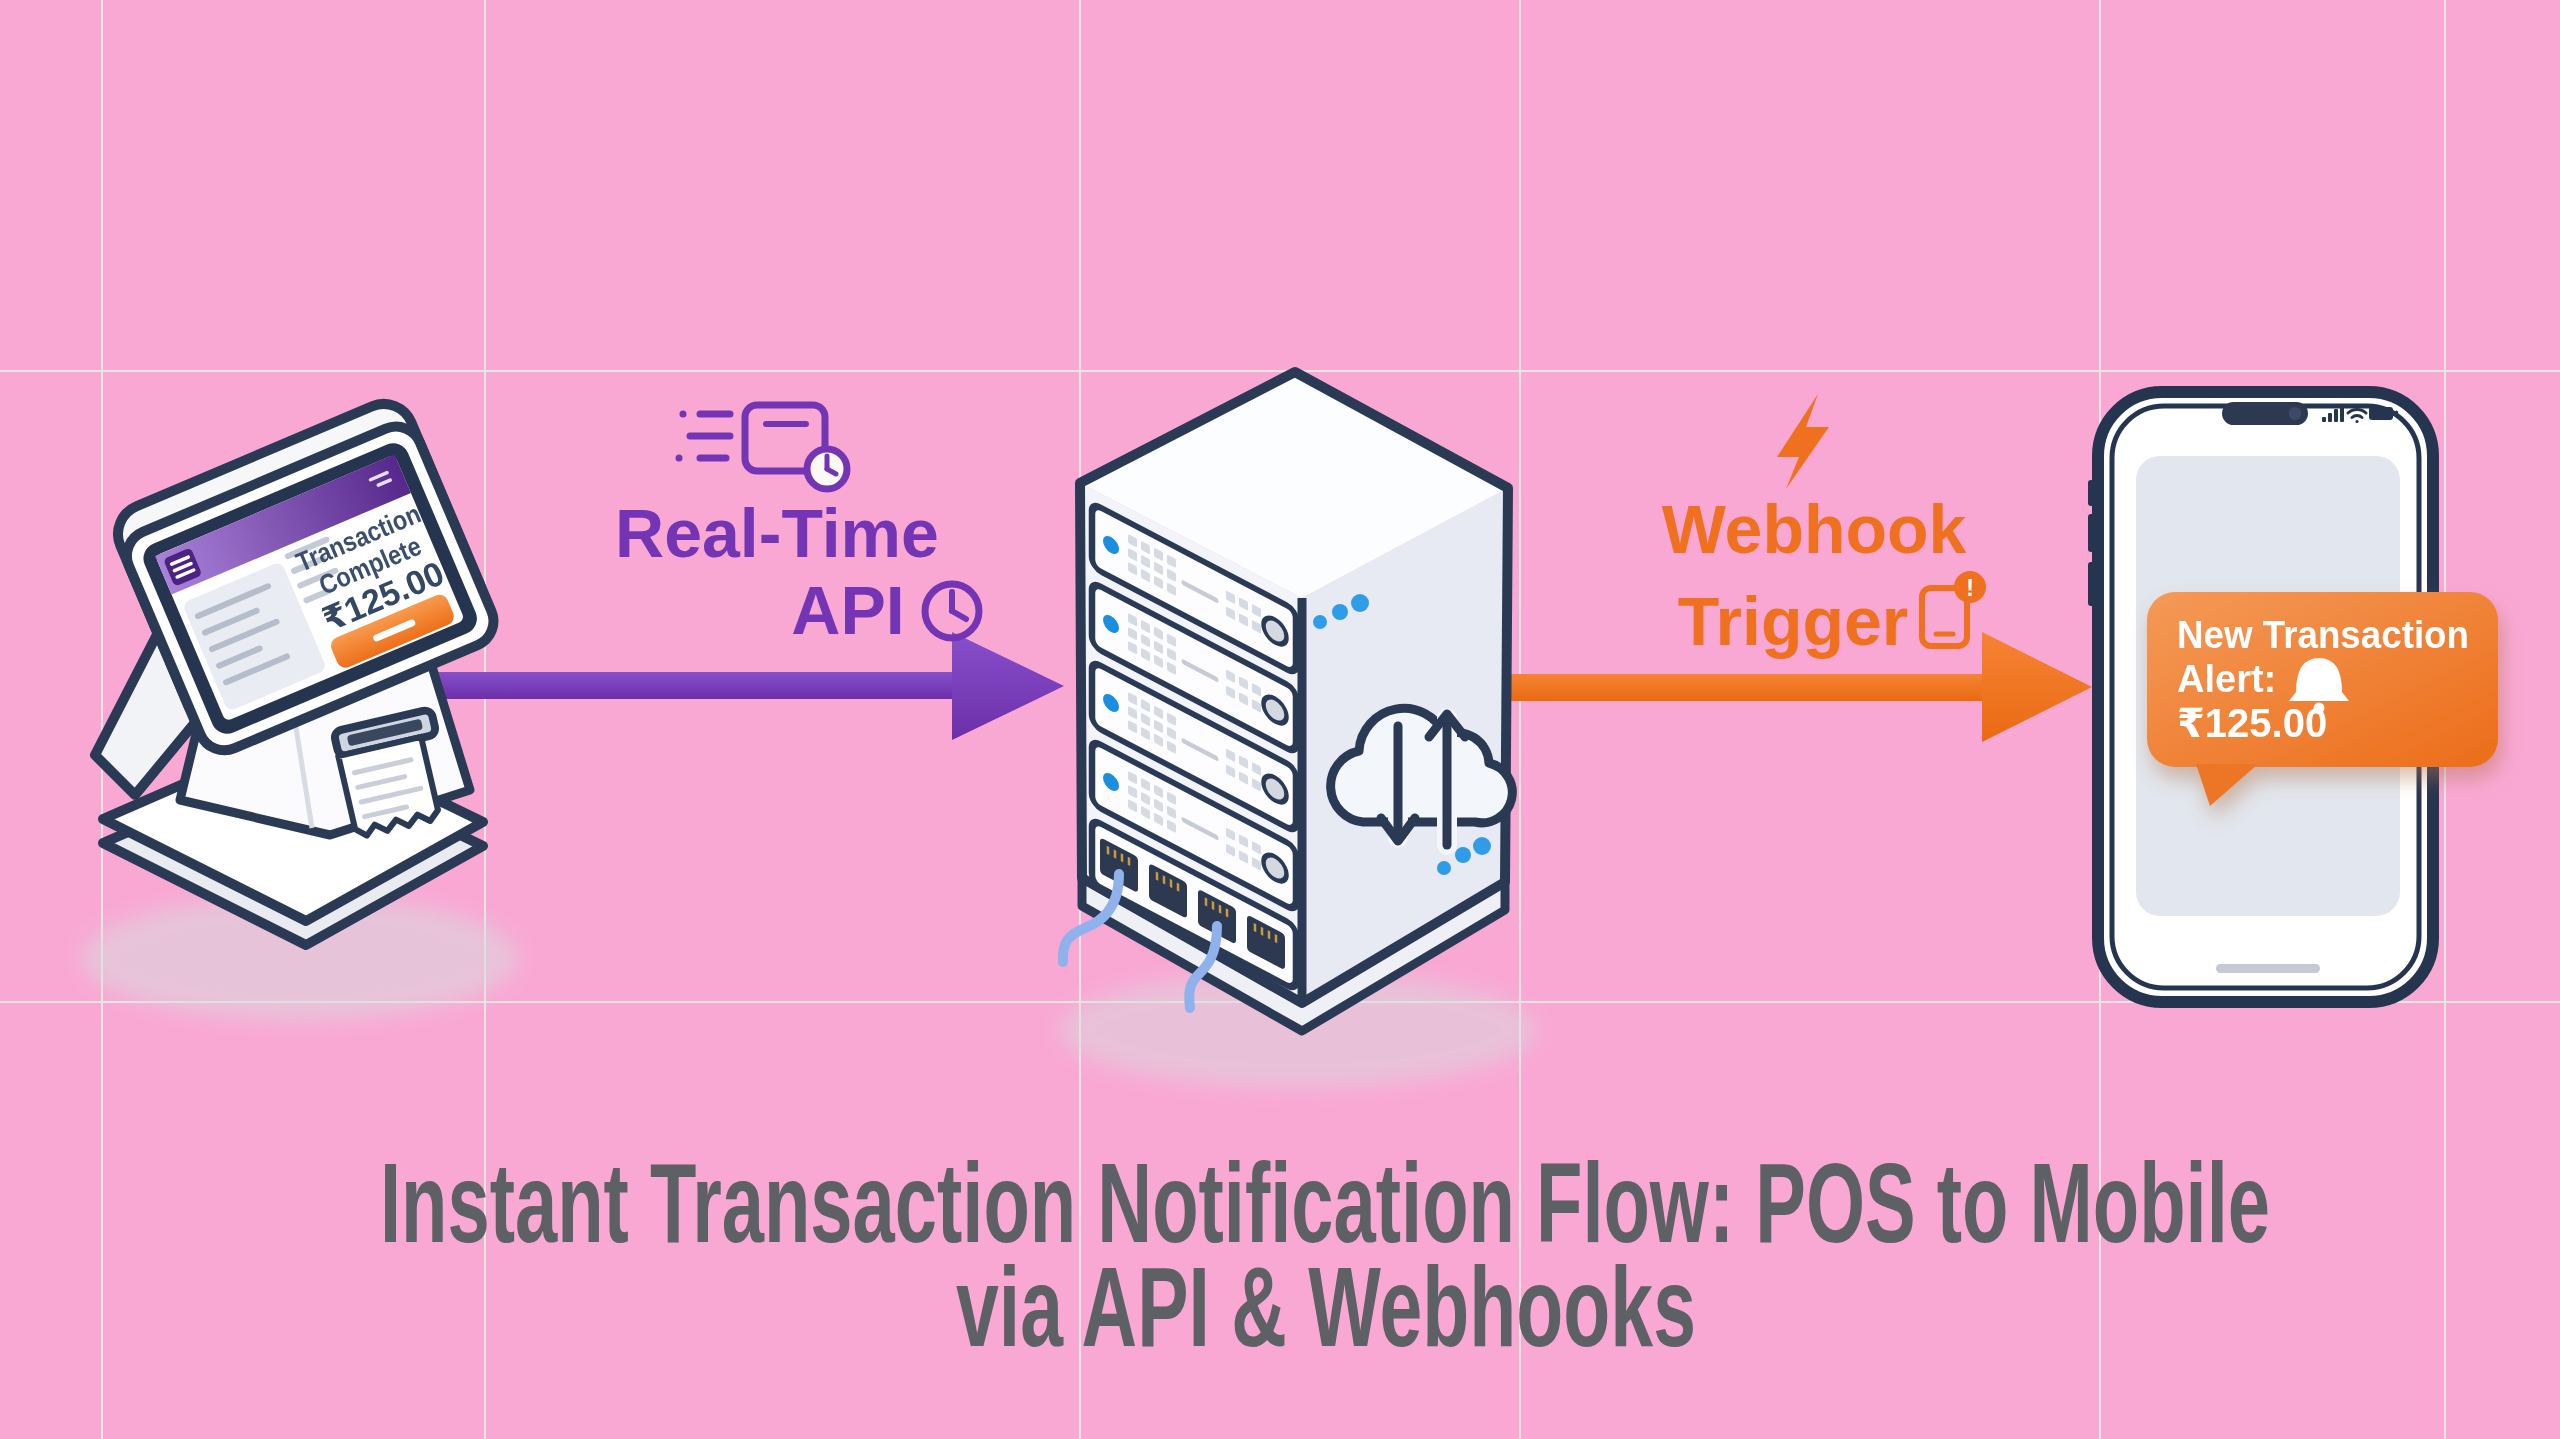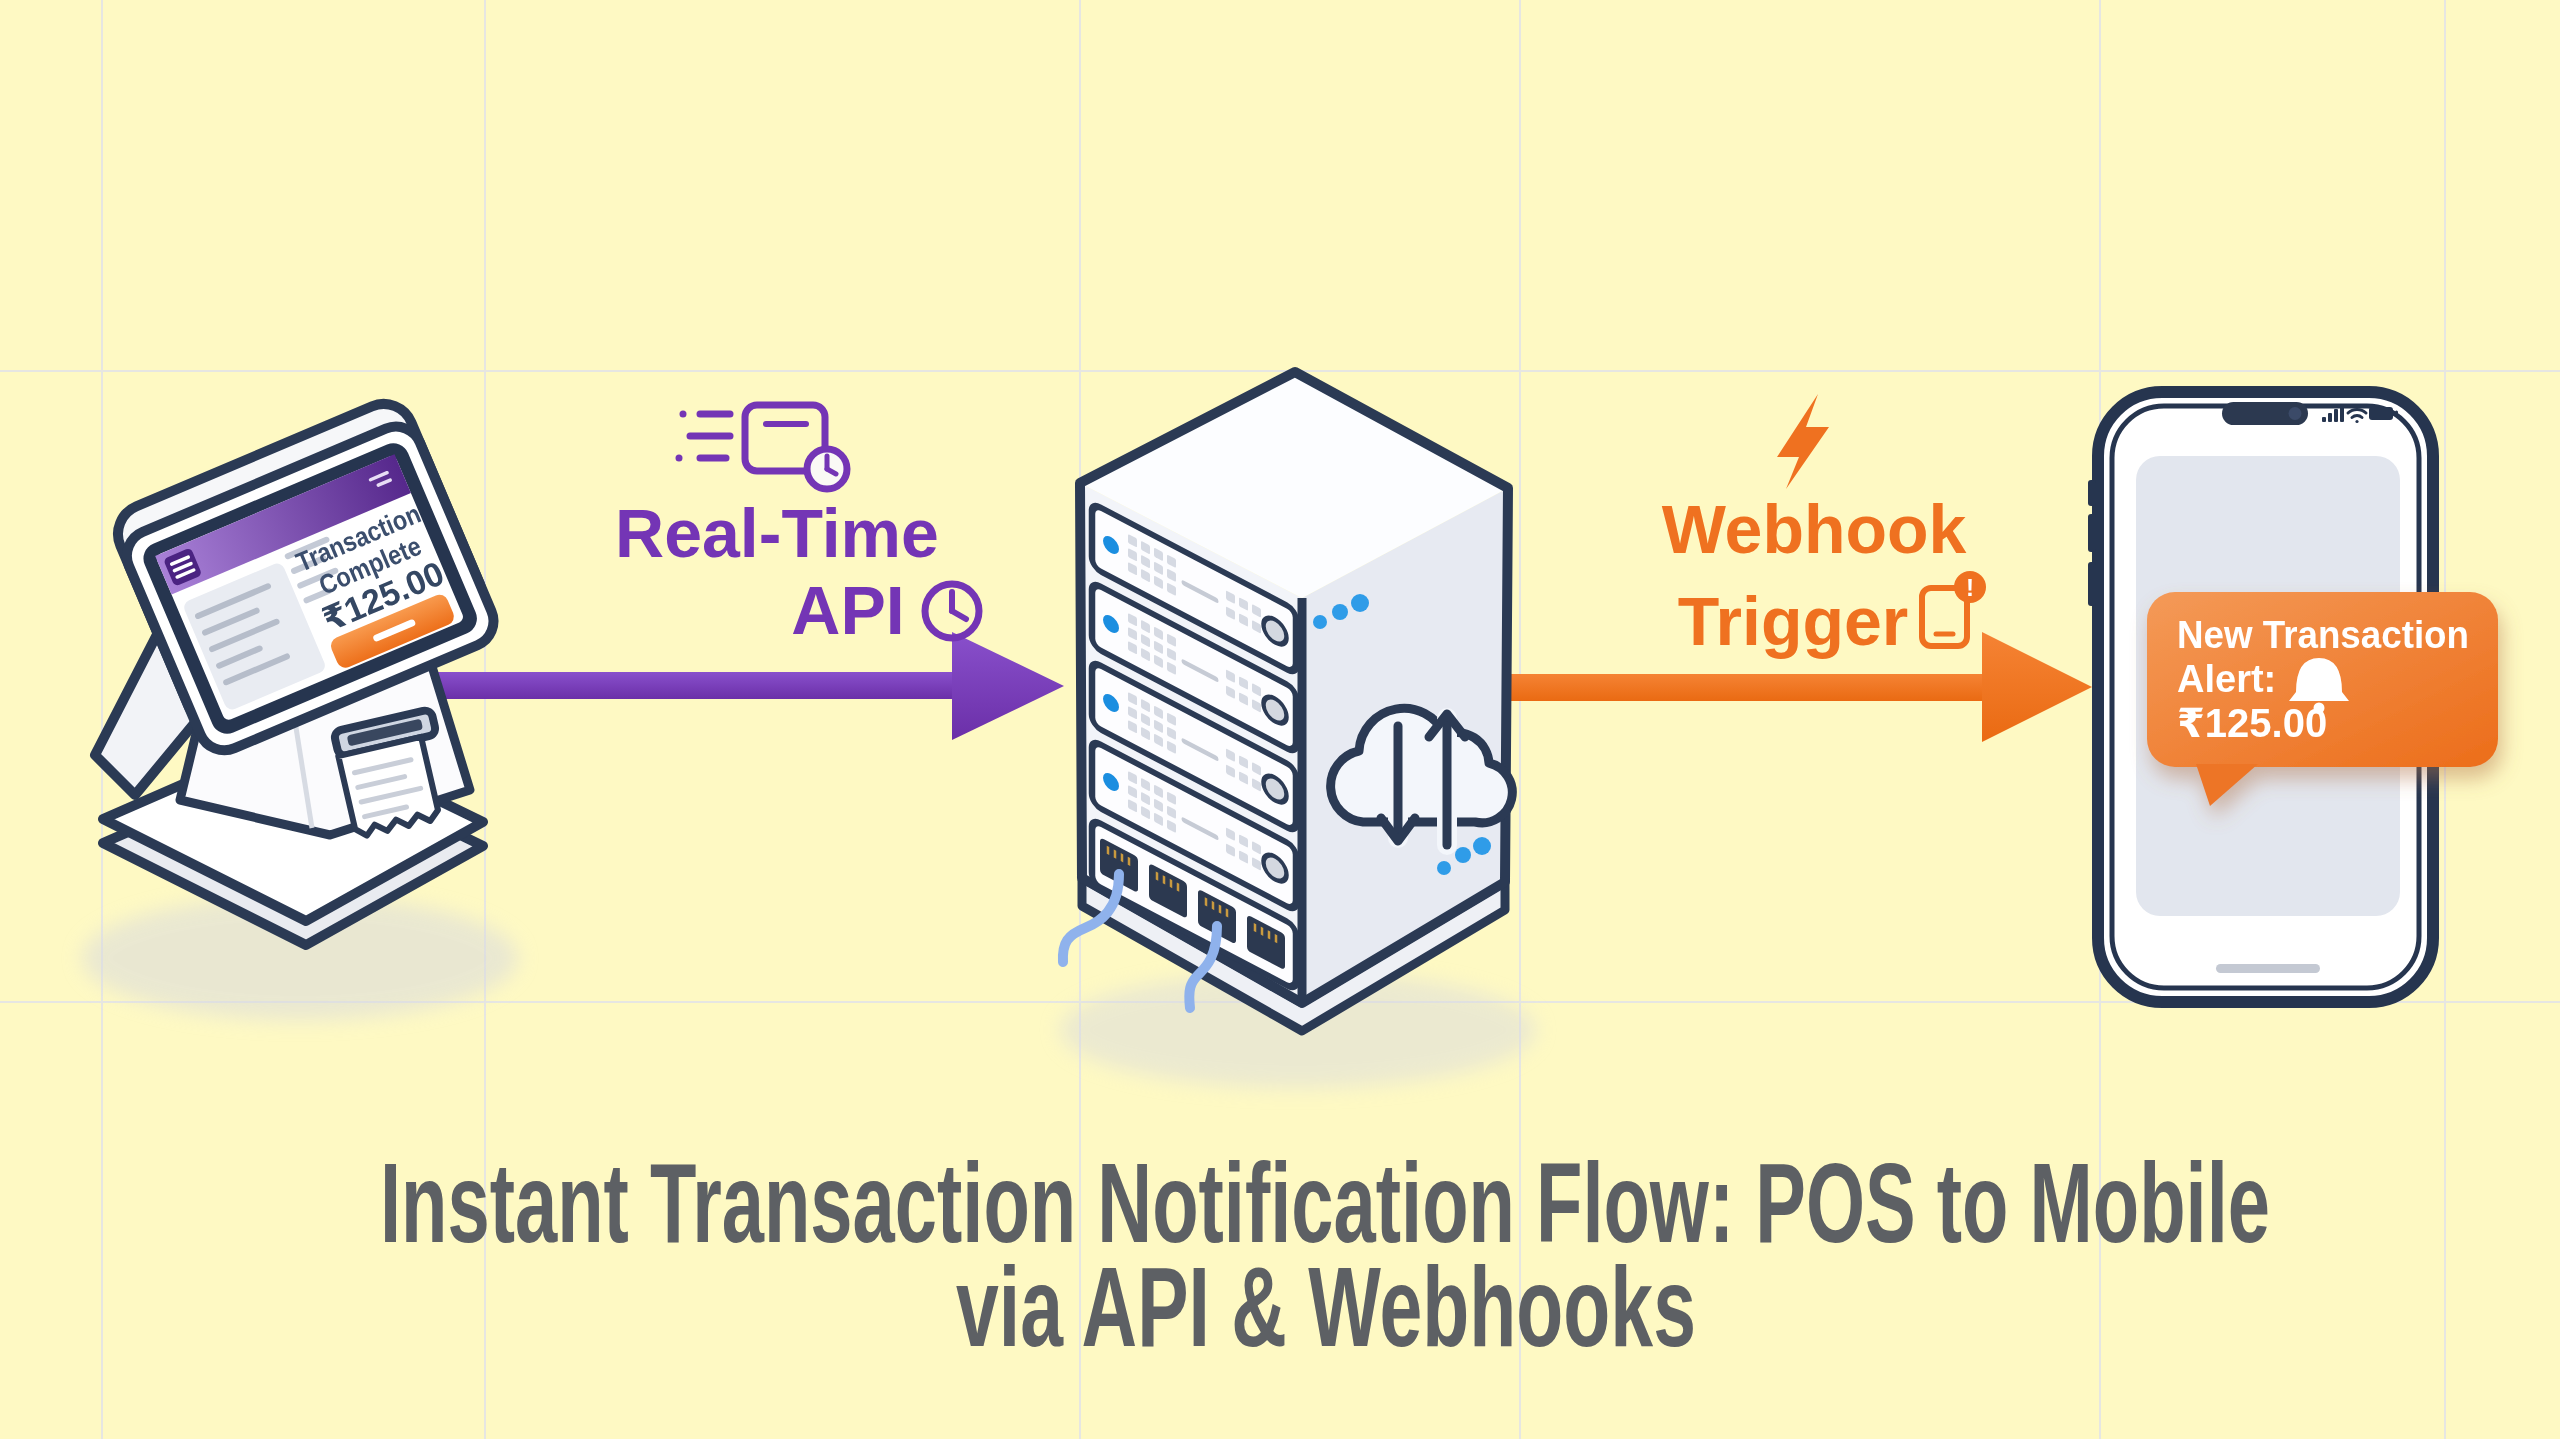--- a/index.html
+++ b/index.html
@@ -1,16 +1,16 @@
 <!DOCTYPE html>
 <html><head>
 <meta charset="utf-8">
 <style>
   html,body{margin:0;padding:0;background:#faf9f5;}
-  #canvas{position:relative;width:2560px;height:1439px;background:#fef9c3;overflow:hidden;
+  #canvas{position:relative;width:2560px;height:1439px;background:#f9a8d4;overflow:hidden;
           font-family:"Liberation Sans","DejaVu Sans",sans-serif;}
   svg text{font-family:"Liberation Sans","DejaVu Sans",sans-serif;}
   .lbl{font-weight:bold;}
 </style>
 </head>
 <body>
 
 <div id="canvas">
 <svg width="2560" height="1439" viewBox="0 0 2560 1439">
   <defs>

